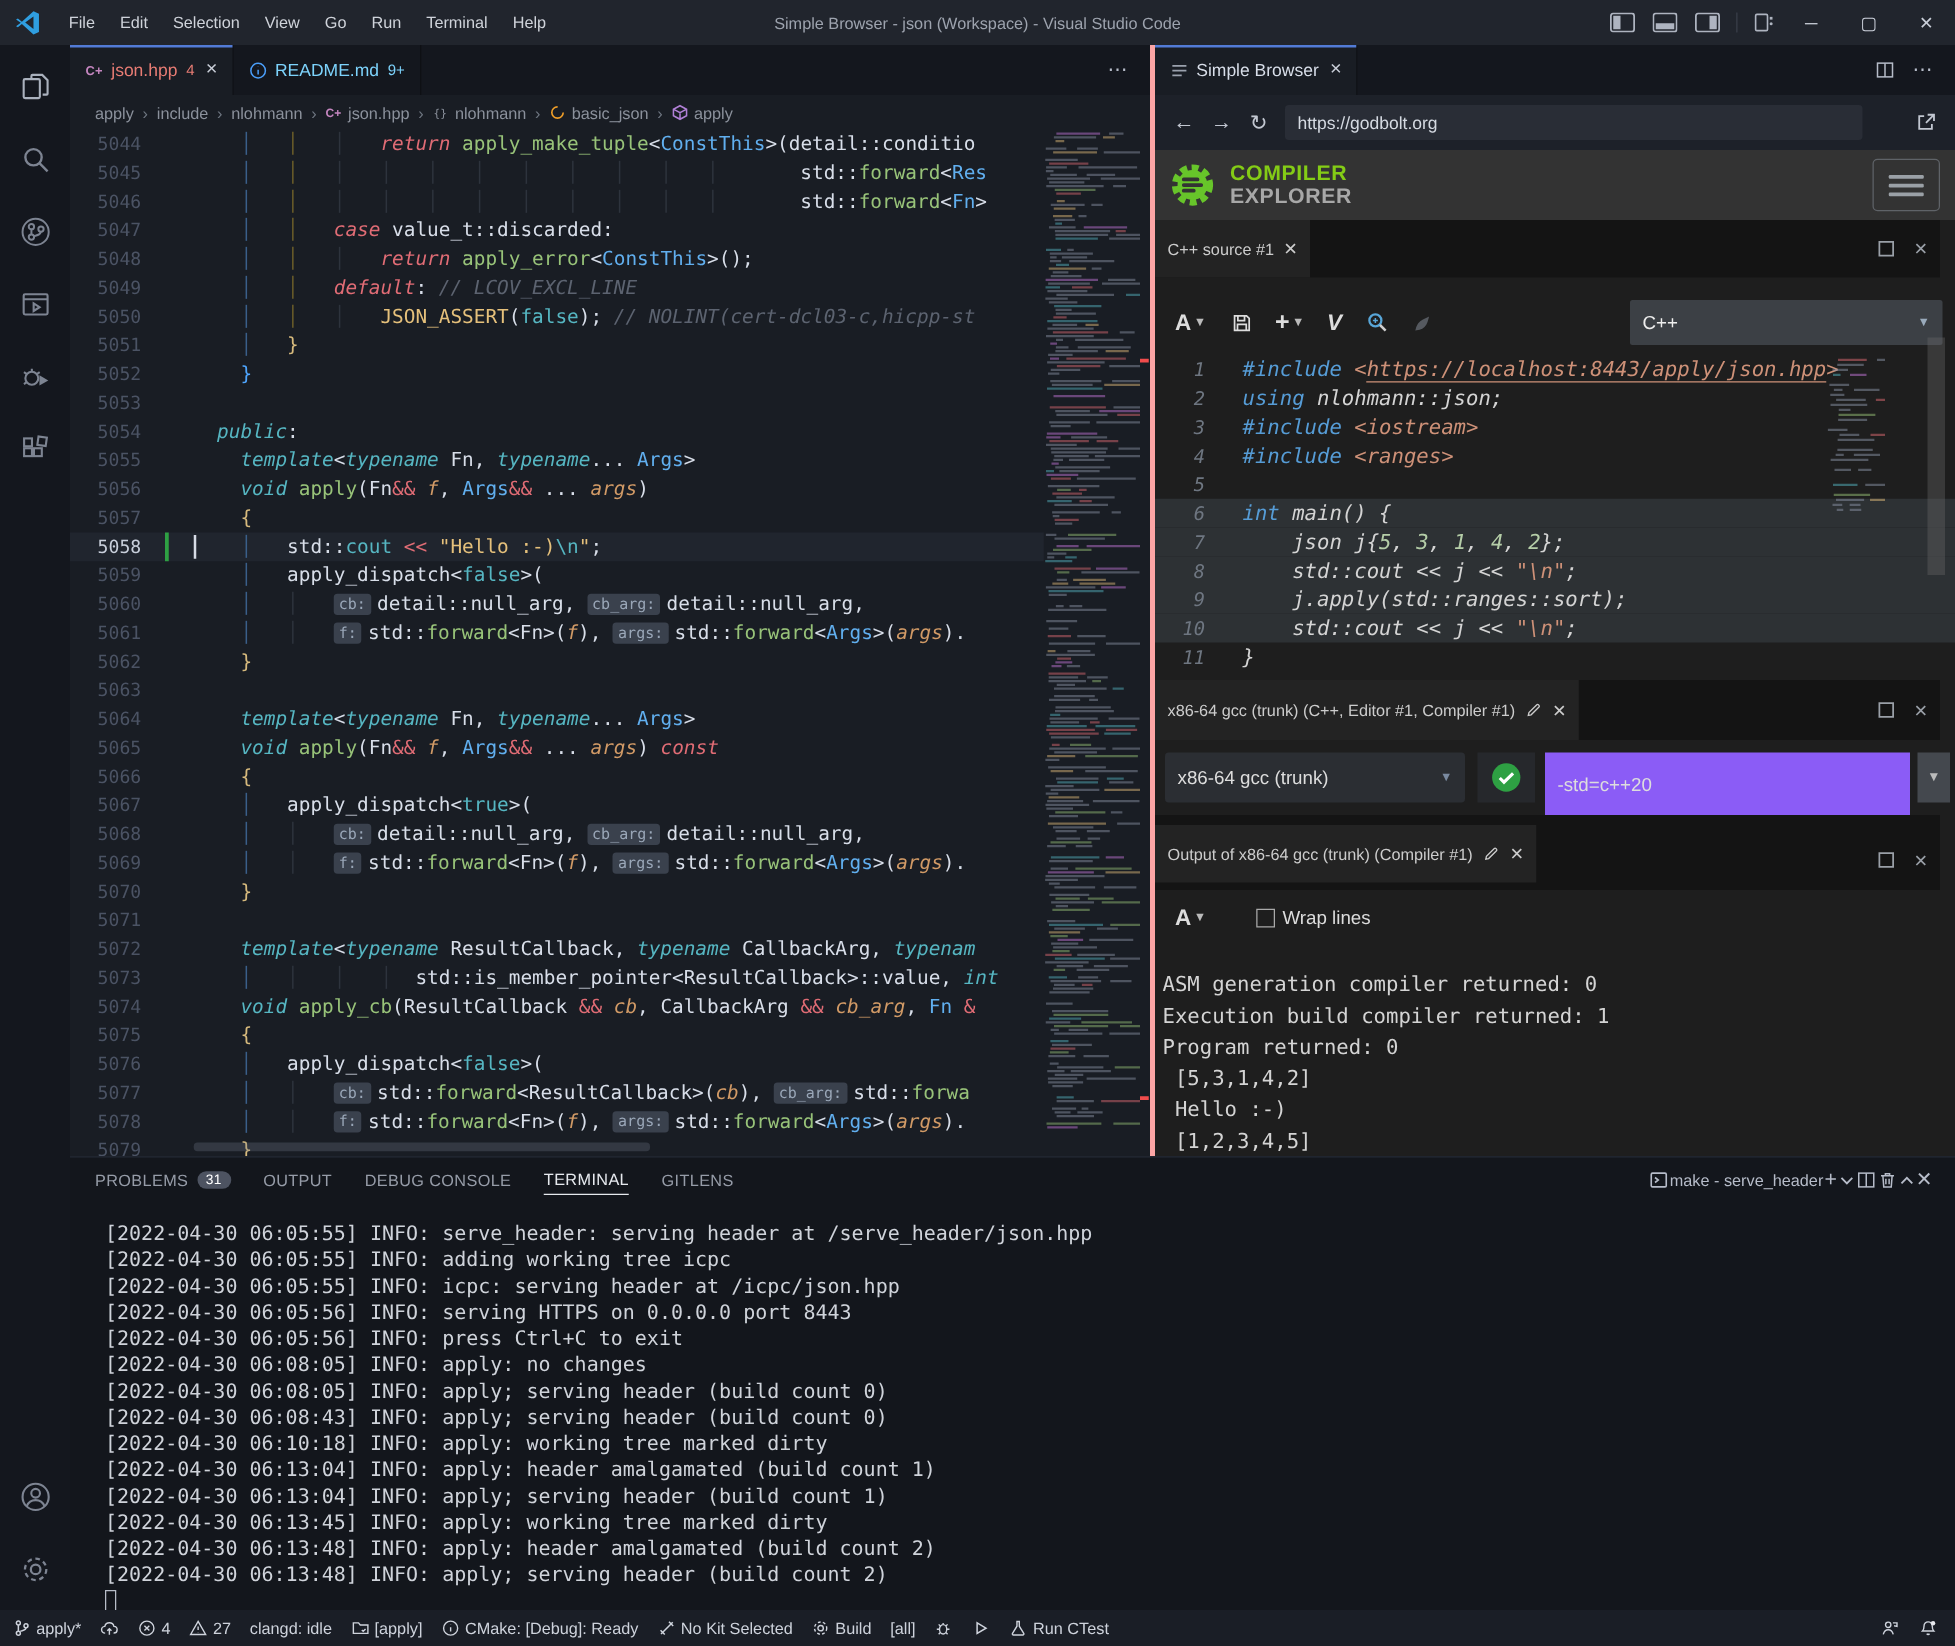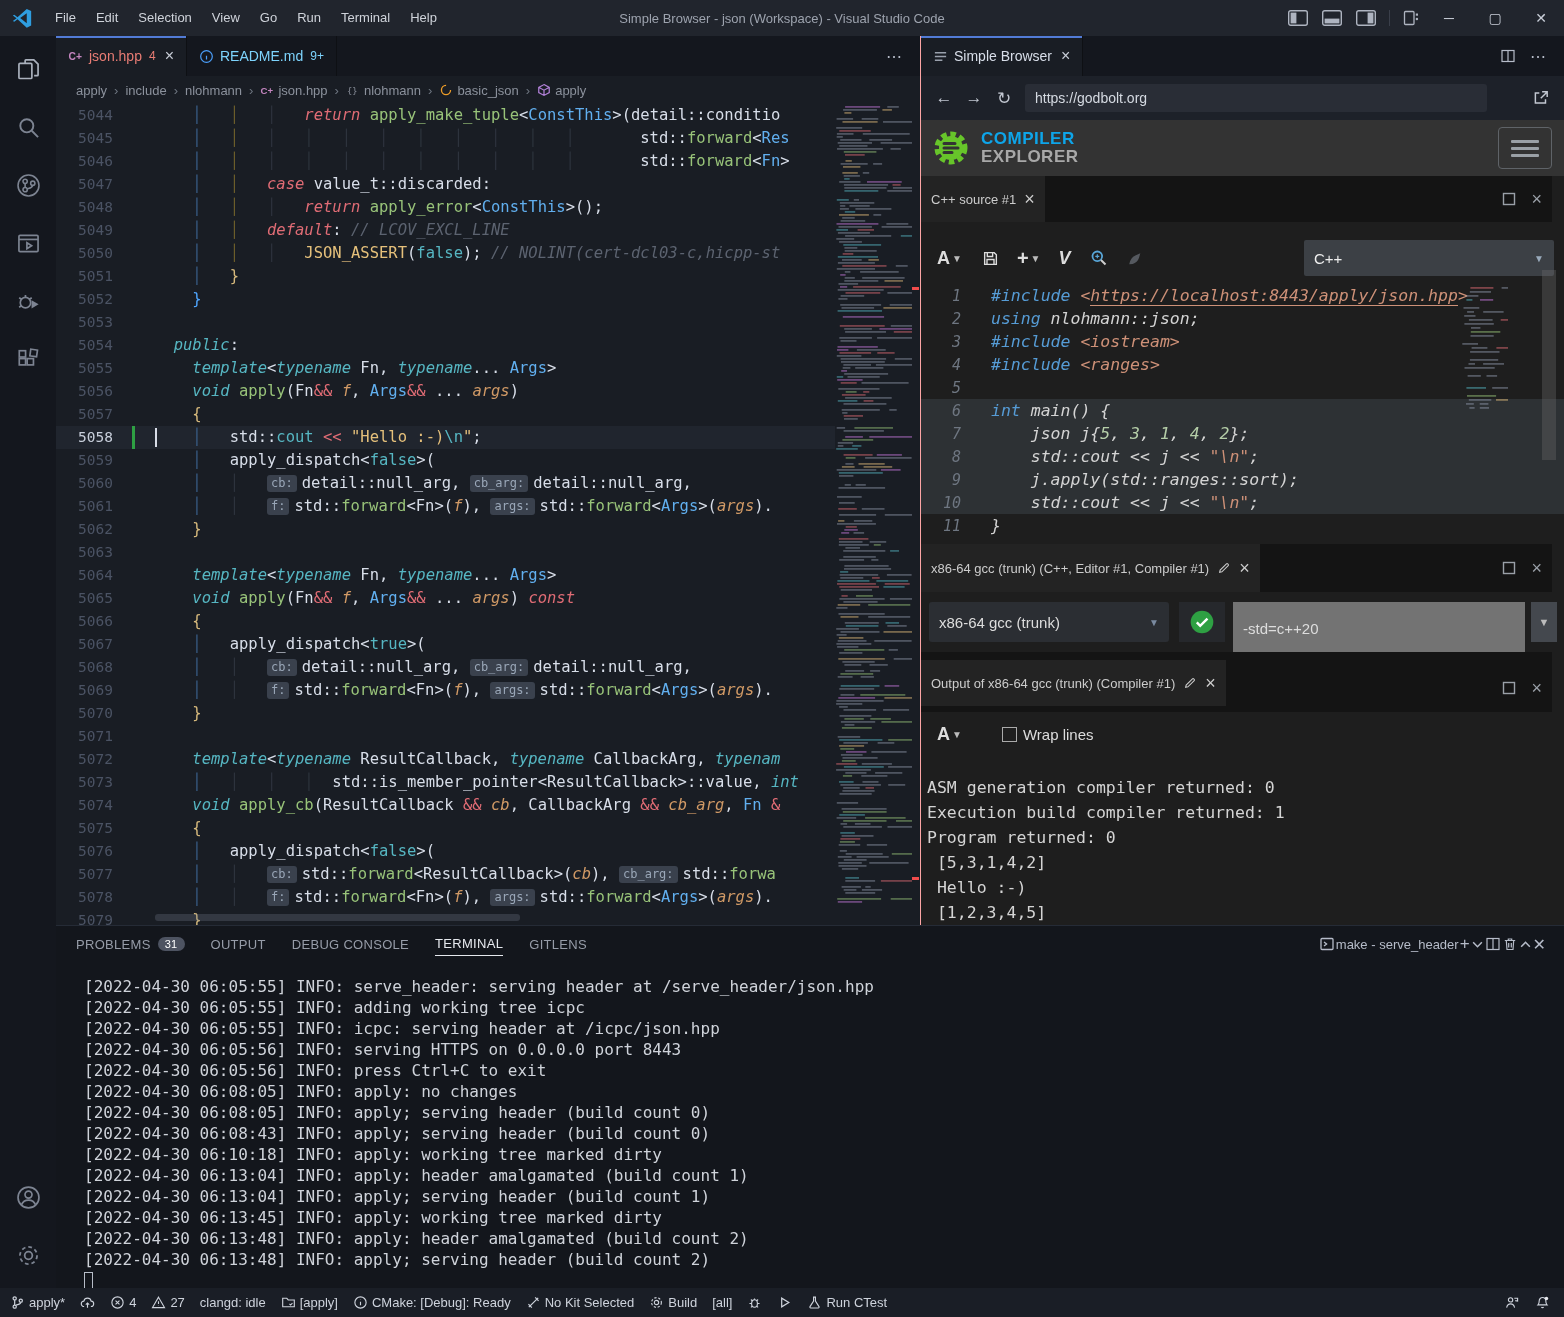--- a/index.html
+++ b/index.html
@@ -60,32 +60,32 @@
   .c-gd{color:#2d333d}.c-gdb{color:#3a5f8a}.c-gdy{color:#6b5d2a}
   .c-hint{display:inline-block;background:#3a414d;color:#9aa7b8;font-size:12px;font-style:normal;border-radius:3px;padding:0 4px;margin-right:5px;line-height:17px;vertical-align:middle;}
   .minimap{position:absolute;top:0;right:8px;width:78px;bottom:10px;opacity:.85;}
   .ruler-mark{position:absolute;right:1px;width:7px;height:3px;background:#f14c4c;}
   .hscroll{position:absolute;left:99px;width:365px;height:7px;bottom:4px;background:rgba(120,130,145,.28);border-radius:3px;}
   
   .c-mkw{color:#569cd6}.c-mp{color:#d4d4d4}.c-mstr{color:#ce9178}
   .c-mlink{color:#ce9178;border-bottom:1px solid #ce9178}.c-mnum{color:#b5cea8}
 
   
-  .browser-group{position:absolute;top:36px;left:920px;width:644px;height:889px;background:#191d24;border-left:1px solid #fca5a5;}
+  .browser-group{position:absolute;top:36px;left:920px;width:644px;height:889px;background:#191d24;border-left:4px solid #fca5a5;}
   .b-tabs{position:absolute;top:0;left:0;right:0;height:40px;background:#14171e;display:flex;}
   .b-nav{position:absolute;top:40px;left:0;right:0;height:44px;background:#1d2129;display:flex;align-items:center;color:#c2c7d1;}
   .nav-btn{width:30px;text-align:center;font-size:17px;}
   .urlfield{margin-left:6px;width:462px;height:28px;background:#292d36;border-radius:3px;line-height:28px;padding-left:10px;font-size:14px;color:#d5dae2;white-space:nowrap;overflow:hidden;}
   .nav-ext{margin-left:auto;margin-right:14px;width:18px;height:18px;color:#c2c7d1;}
 
   .ce{position:absolute;top:84px;left:0;right:0;bottom:0;background:#1e1e1e;font-family:"Liberation Sans",sans-serif;}
   .ce-header{position:absolute;top:0;left:0;right:0;height:56px;background:#333333;display:flex;align-items:center;}
   .ce-gear{width:44px;height:44px;margin:0 8px 0 8px;}
   .ce-brand{font-weight:bold;font-size:17px;line-height:18px;letter-spacing:.5px;}
-  .ce-brand .l1{color:#0ea5e9;}
+  .ce-brand .l1{color:#84cc16;}
   .ce-brand .l2{color:#a8a8a8;}
   .ce-burger{margin-left:auto;margin-right:12px;width:54px;height:42px;border:1px solid #5f6368;border-radius:4px;display:flex;flex-direction:column;justify-content:center;align-items:center;gap:4px;}
   .ce-burger div{width:28px;height:3px;background:#9aa0a6;border-radius:1px;}
   .pane-head{position:absolute;left:0;right:12px;background:#141414;}
   .pane-tab{display:inline-flex;align-items:center;background:#232323;color:#cccccc;font-size:13px;padding:0 10px;height:100%;gap:8px;}
   .ph-ctrl{position:absolute;right:10px;top:50%;transform:translateY(-50%);display:flex;gap:14px;color:#9aa0a8;align-items:center;}
   .ph-ctrl .ico{width:16px;height:16px;}
   .ph-x{font-size:18px;line-height:1;}
   .ce-toolbar{position:absolute;top:116px;left:0;right:0;height:44px;background:#1e1e1e;display:flex;align-items:center;color:#dddddd;}
   .ce-tool{margin-left:16px;font-weight:bold;font-size:18px;display:flex;align-items:center;}
@@ -96,21 +96,21 @@
   #ce-code .cl{font-size:16.5px;height:23px;line-height:23px;}
   #ce-code .cl .ln{width:40px;margin-right:30px;color:#6e7681;font-size:15px;}
   #ce-code .cl.hl{background:#2d3134;}
   #ce-code .cl.hl::before{display:none;}
   .ce-mini{position:absolute;top:165px;right:56px;width:48px;height:125px;opacity:.9;}
   .ce-vscroll{position:absolute;top:150px;right:8px;width:14px;height:190px;background:rgba(110,110,110,.35);}
   .ce-row{position:absolute;left:0;right:0;background:#1e1e1e;}
   .comp-dd{position:absolute;left:8px;top:10px;width:240px;height:40px;background:#2b2e33;border-radius:3px;display:flex;align-items:center;padding:0 10px;font-size:15px;color:#ddd;}
   .comp-check{position:absolute;left:258px;top:10px;width:46px;height:40px;background:#26282c;display:flex;align-items:center;justify-content:center;}
   .comp-check .ico{width:26px;height:26px;}
-  .comp-flags{position:absolute;left:312px;top:10px;width:292px;height:52px;background:#737373;display:flex;align-items:center;padding:0 10px;font-size:15px;color:#ddd;}
+  .comp-flags{position:absolute;left:312px;top:10px;width:292px;height:52px;background:#8b5cf6;display:flex;align-items:center;padding:0 10px;font-size:15px;color:#ddd;}
   .comp-caret{position:absolute;left:610px;top:10px;width:26px;height:40px;background:#44484e;display:flex;align-items:center;justify-content:center;color:#bbb;font-size:11px;}
   .out-bar{position:absolute;left:0;right:0;background:#1e1e1e;display:flex;align-items:center;color:#ddd;}
   .wrap-box{width:15px;height:15px;border:1.5px solid #aaa;margin:0 6px 0 40px;}
   .wrap-label{font-size:15px;}
   #ce-out{position:absolute;left:0;right:0;bottom:0;padding:8px 0 0 6px;}
   #ce-out div{font-family:"DejaVu Sans Mono",monospace;font-size:16.5px;line-height:25px;color:#d4d4d4;white-space:pre;}
 
   
   .panel{position:absolute;top:925px;left:56px;right:0;height:363px;background:#13161c;border-top:1px solid #252b36;}
   .panel-head{position:absolute;top:0;left:0;right:0;height:36px;display:flex;align-items:center;padding-left:20px;}

